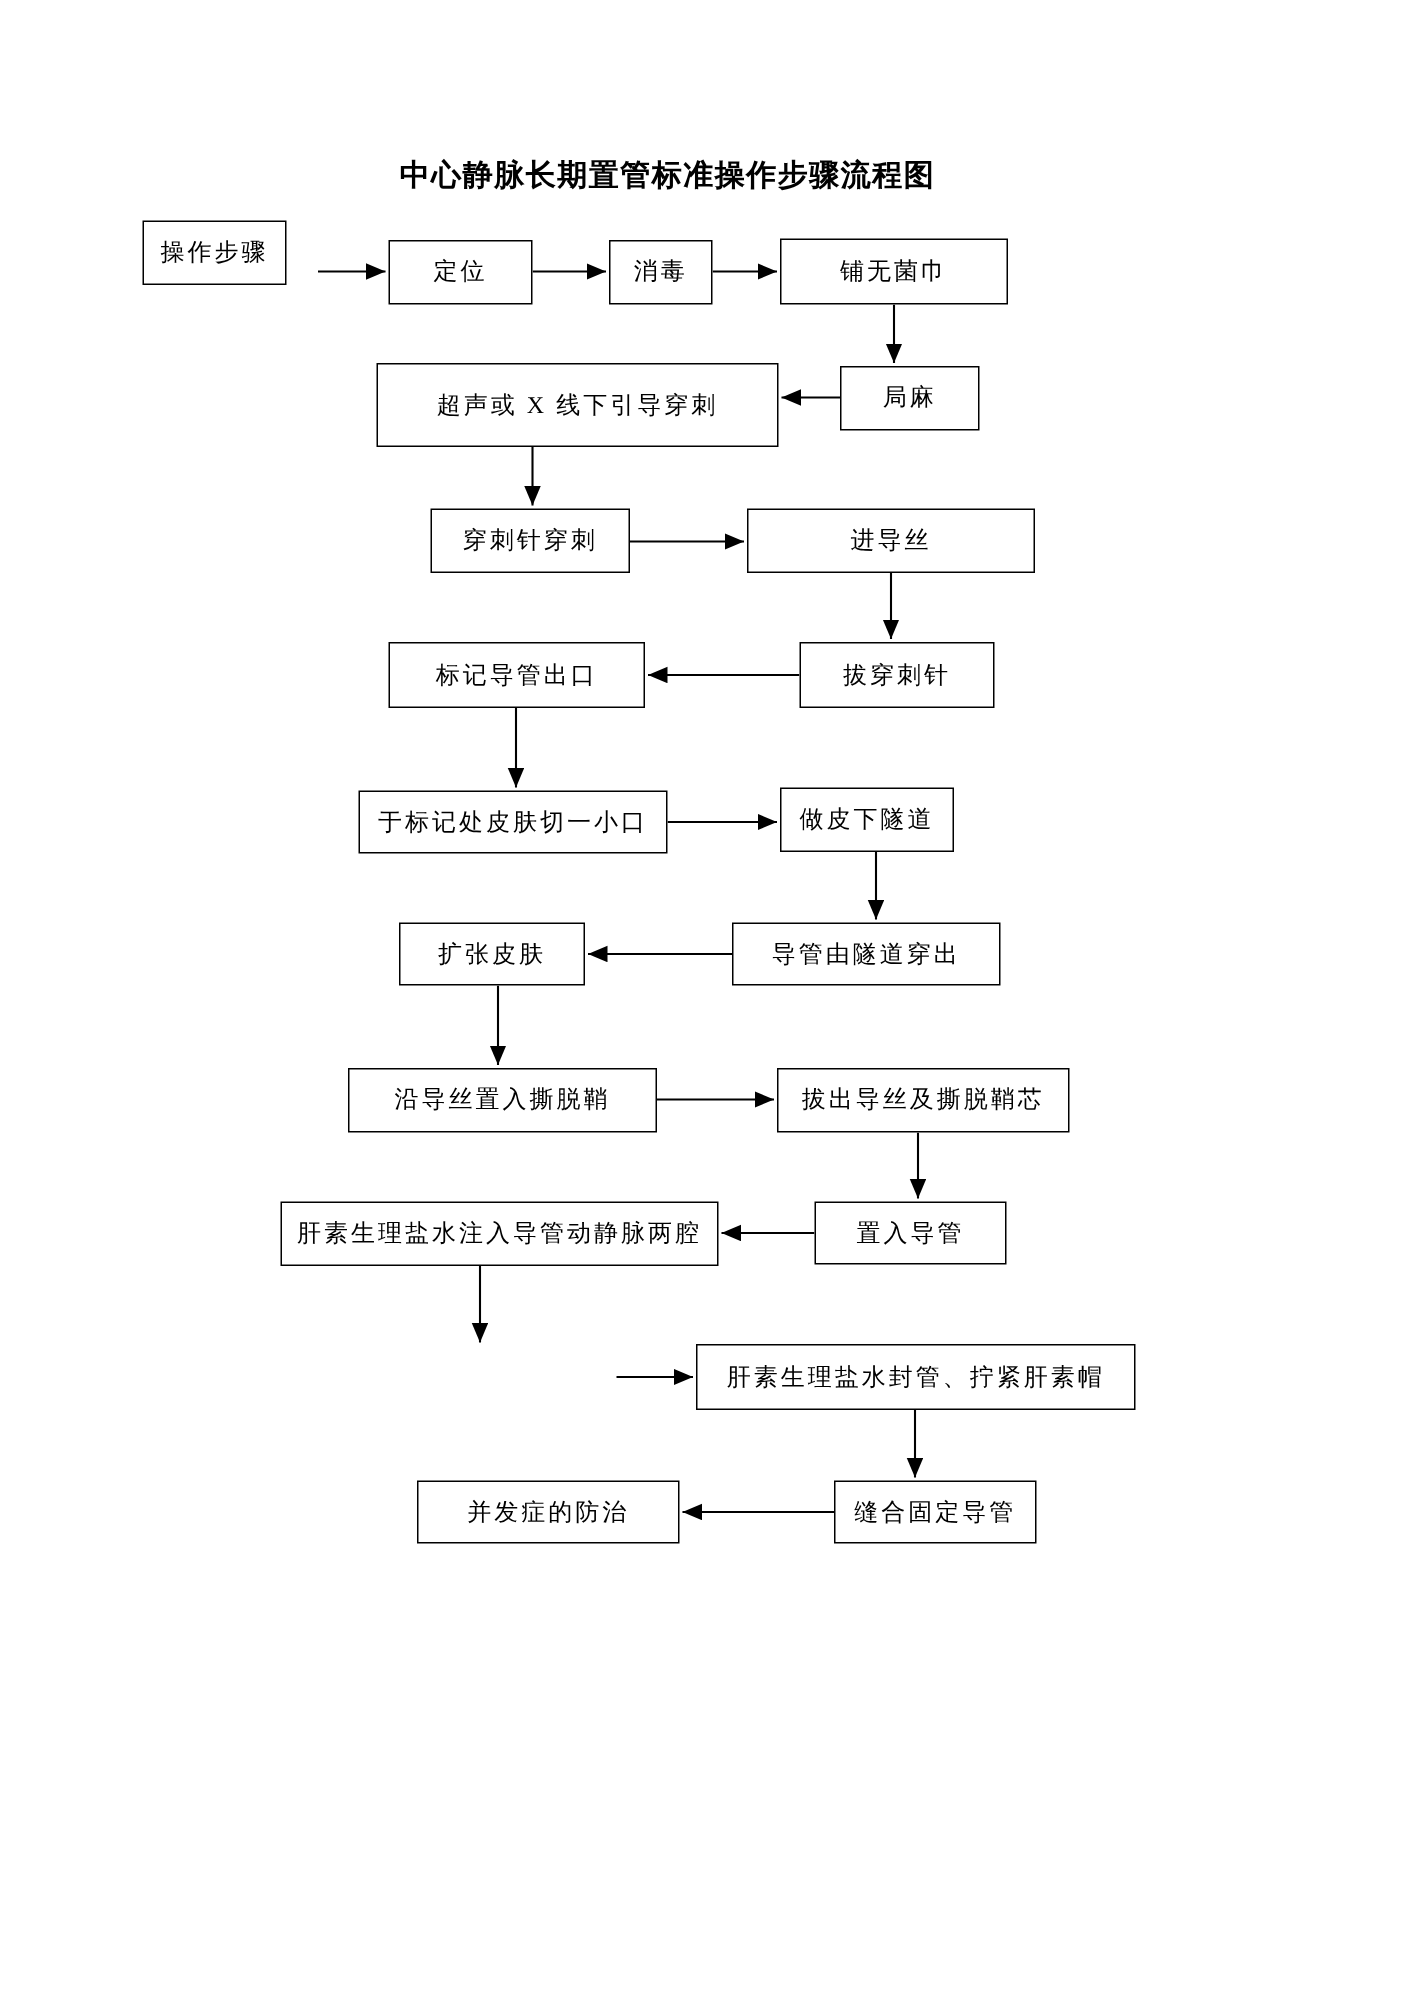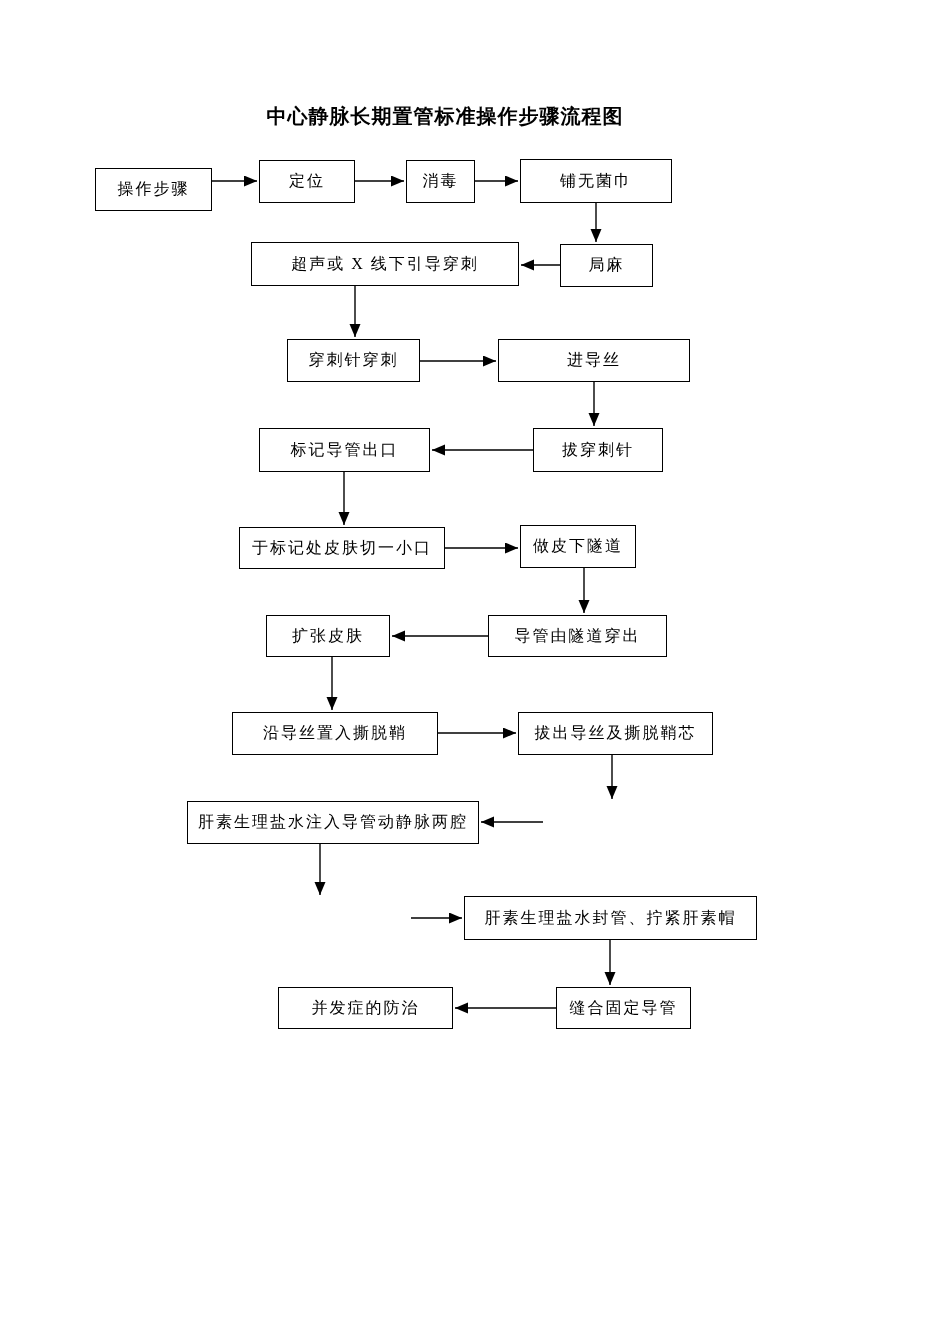--- a/index.html
+++ b/index.html
@@ -41,25 +41,25 @@
     background: #ffffff;
     display: flex;
     align-items: center;
     justify-content: center;
     font-size: 16px;
     letter-spacing: 2px;
     white-space: nowrap;
     color: #000000;
   }
   
-  .n0  { left:  95px; top: 168px; width: 117px; height: 43px; }
+  .n0  { left:  95px; top: 147px; width: 96px; height: 43px; }
   .n1  { left: 259px; top: 160px; width:  96px; height: 43px; }
   .n2  { left: 406px; top: 160px; width:  69px; height: 43px; }
   .n3  { left: 520px; top: 159px; width: 152px; height: 44px; }
-  .n4  { left: 251px; top: 242px; width: 268px; height: 44px; }
+  .n4  { left: 251px; top: 242px; width: 268px; height: 56px; }
   .n5  { left: 560px; top: 244px; width:  93px; height: 43px; }
   .n6  { left: 287px; top: 339px; width: 133px; height: 43px; }
   .n7  { left: 498px; top: 339px; width: 192px; height: 43px; }
   .n8  { left: 259px; top: 428px; width: 171px; height: 44px; }
   .n9  { left: 533px; top: 428px; width: 130px; height: 44px; }
   .n10 { left: 239px; top: 527px; width: 206px; height: 42px; }
   .n11 { left: 520px; top: 525px; width: 116px; height: 43px; }
   .n12 { left: 266px; top: 615px; width: 124px; height: 42px; }
   .n13 { left: 488px; top: 615px; width: 179px; height: 42px; font-family: Liberation Mono, monospace; }
   .n14 { left: 232px; top: 712px; width: 206px; height: 43px; }
@@ -119,17 +119,18 @@
   <div class="node n7">进导丝</div>
   <div class="node n8">标记导管出口</div>
   <div class="node n9">拔穿刺针</div>
   <div class="node n10">于标记处皮肤切一小口</div>
   <div class="node n11">做皮下隧道</div>
   <div class="node n12">扩张皮肤</div>
   <div class="node n13">导管由隧道穿出</div>
   <div class="node n14">沿导丝置入撕脱鞘</div>
   <div class="node n15">拔出导丝及撕脱鞘芯</div>
   <div class="node n16">肝素生理盐水注入导管动静脉两腔</div>
+  <div class="node n17">置入导管</div>
   <div class="node n19">肝素生理盐水封管、拧紧肝素帽</div>
   <div class="node n20">缝合固定导管</div>
   <div class="node n21">并发症的防治</div>
 
 </div>
 
 </body></html>

